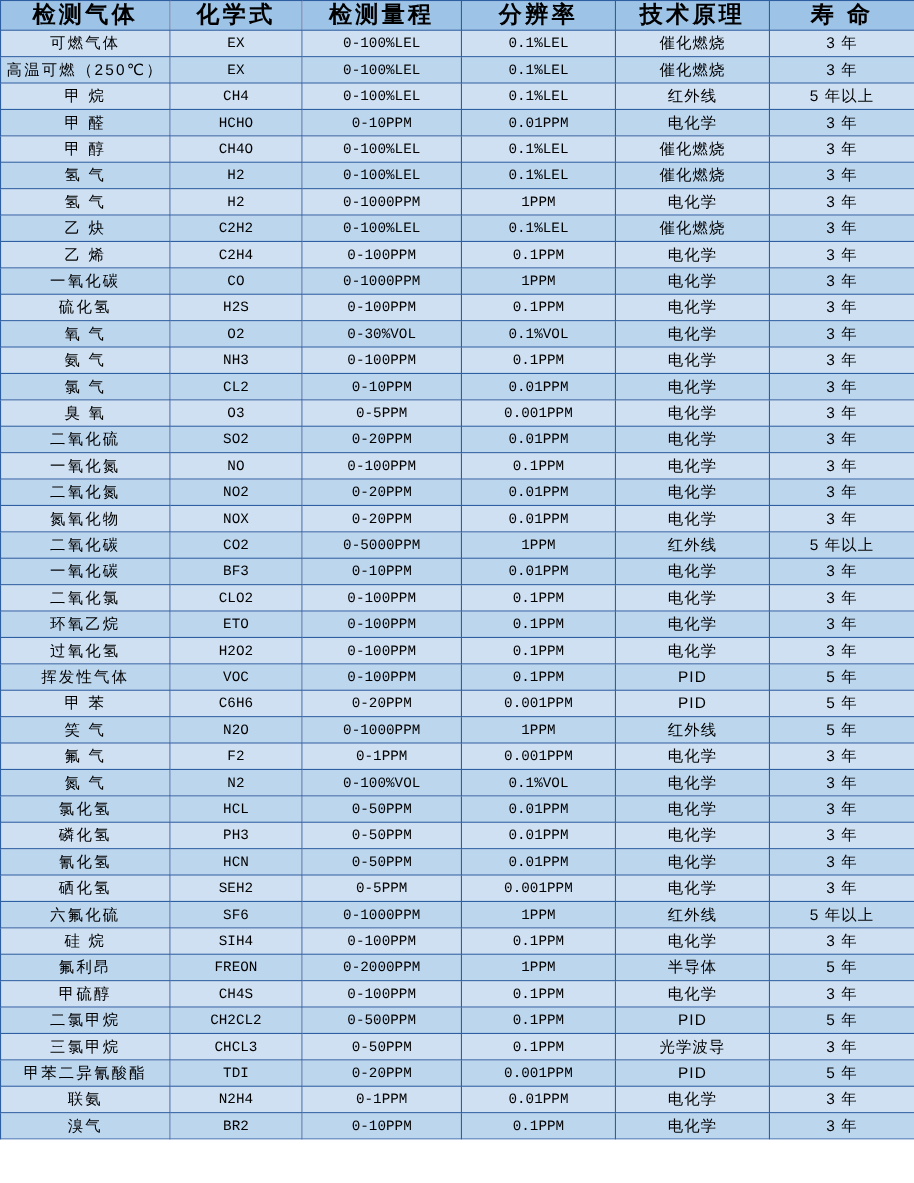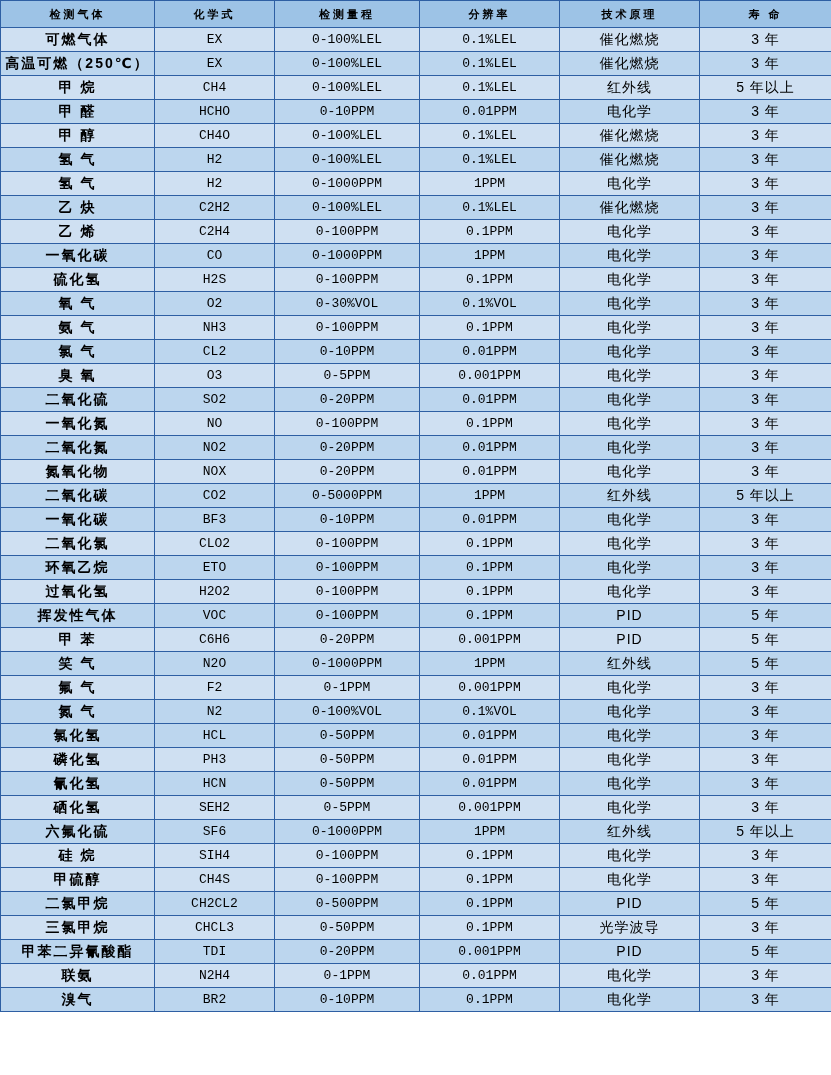--- a/index.html
+++ b/index.html
@@ -28,36 +28,35 @@
     vertical-align: middle;
     color: #000000;
     padding: 0;
     height: 23px;
     line-height: 23px;
     overflow: hidden;
     white-space: nowrap;
   }
   #gas-table thead th {
     background: #9dc3e6;
-    font-size: 11px;
+    font-size: 21px;
     font-weight: bold;
     letter-spacing: 3px;
     height: 26px;
     line-height: 26px;
   }
   #gas-table tbody tr.odd td {
     background: #cfe0f2;
   }
   #gas-table tbody tr.even td {
     background: #bcd6ee;
   }
   #gas-table tbody td.name {
     font-size: 14px;
     letter-spacing: 2px;
-    font-weight: bold;
   }
   #gas-table tbody td.formula,
   #gas-table tbody td.range,
   #gas-table tbody td.resolution {
     font-size: 13px;
     font-family: "Liberation Mono", "DejaVu Sans Mono", monospace;
     letter-spacing: 0px;
   }
   #gas-table tbody td.principle {
     font-size: 14px;
@@ -364,20 +363,28 @@
         <td class="life">5 年以上</td>
       </tr>
       <tr class="odd">
         <td class="name">硅 烷</td>
         <td class="formula">SIH4</td>
         <td class="range">0-100PPM</td>
         <td class="resolution">0.1PPM</td>
         <td class="principle">电化学</td>
         <td class="life">3 年</td>
       </tr>
+      <tr class="even">
+        <td class="name">氟利昂</td>
+        <td class="formula">FREON</td>
+        <td class="range">0-2000PPM</td>
+        <td class="resolution">1PPM</td>
+        <td class="principle">半导体</td>
+        <td class="life">5 年</td>
+      </tr>
       <tr class="odd">
         <td class="name">甲硫醇</td>
         <td class="formula">CH4S</td>
         <td class="range">0-100PPM</td>
         <td class="resolution">0.1PPM</td>
         <td class="principle">电化学</td>
         <td class="life">3 年</td>
       </tr>
       <tr class="even">
         <td class="name">二氯甲烷</td>

